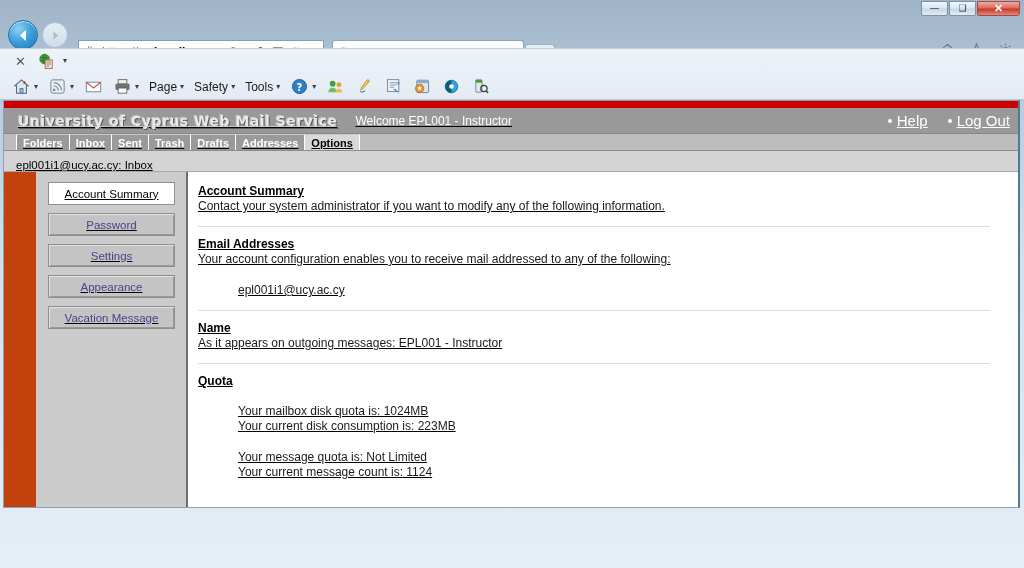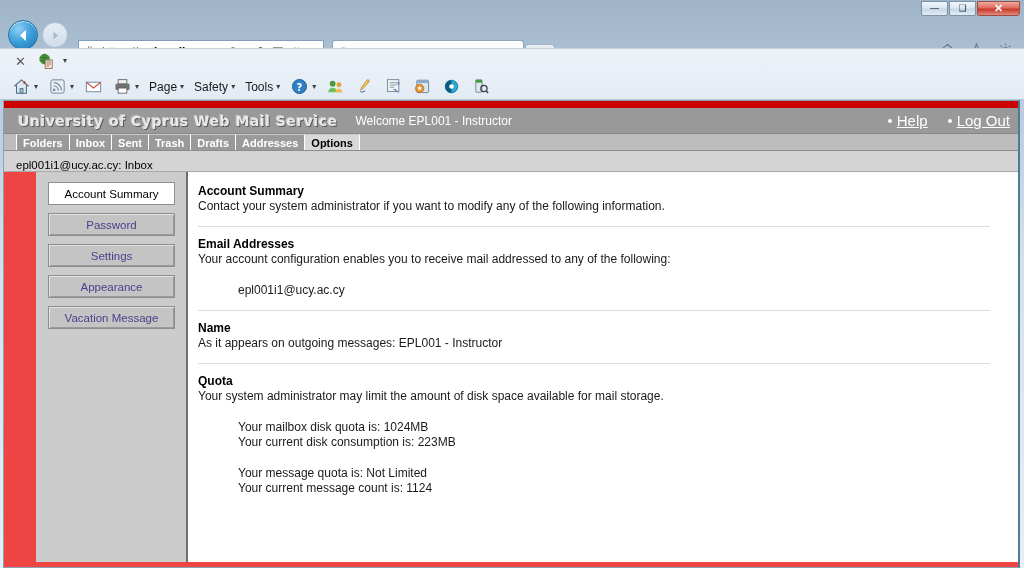--- a/index.html
+++ b/index.html
@@ -124,25 +124,26 @@
   .cmd-item {
     display: flex; align-items: center; gap: 3px;
     padding: 2px 4px; font-size: 12px; color: #1b1b1b; white-space: nowrap;
   }
   .caret { font-size: 8px; color: #3d3d3d; line-height: 1; }
   .cmd-icon { width: 19px; height: 19px; display: block; }
 
   
   #viewport {
     position: absolute; left: 3px; top: 100px;
-    width: 1017px; height: 468px;
-    background: #ef4444;
+    width: 1017px; height: 408px;
+    background: #c2410c;
     border: 1px solid #8aa2b6;
     border-right: 2px solid #4e7a92;
     overflow: hidden;
+    text-decoration: underline;
   }
   #redbar { height: 7px; background: #cc0000; width: 100%; }
 
   
   #wm-header {
     height: 26px; background: #999999;
     display: flex; align-items: center;
     border-bottom: 1px solid #888;
     position: relative;
   }
@@ -514,21 +515,20 @@
       <div class="sec-text indent-block">epl001i1@ucy.ac.cy</div>
 
       <div class="sec-rule"></div>
 
       <div class="sec-title">Name</div>
       <div class="sec-text">As it appears on outgoing messages: EPL001 - Instructor</div>
 
       <div class="sec-rule"></div>
 
       <div class="sec-title">Quota</div>
-      <div class="sec-text">Your system administrator may limit the amount of disk space available for mail storage.</div>
       <div class="indent-block">
         <div class="sec-text">Your mailbox disk quota is: 1024MB</div>
         <div class="sec-text">Your current disk consumption is: 223MB</div>
         <div class="gap"></div>
         <div class="sec-text">Your message quota is: Not Limited</div>
         <div class="sec-text">Your current message count is: 1124</div>
       </div>
 
     </div>
   </div>

